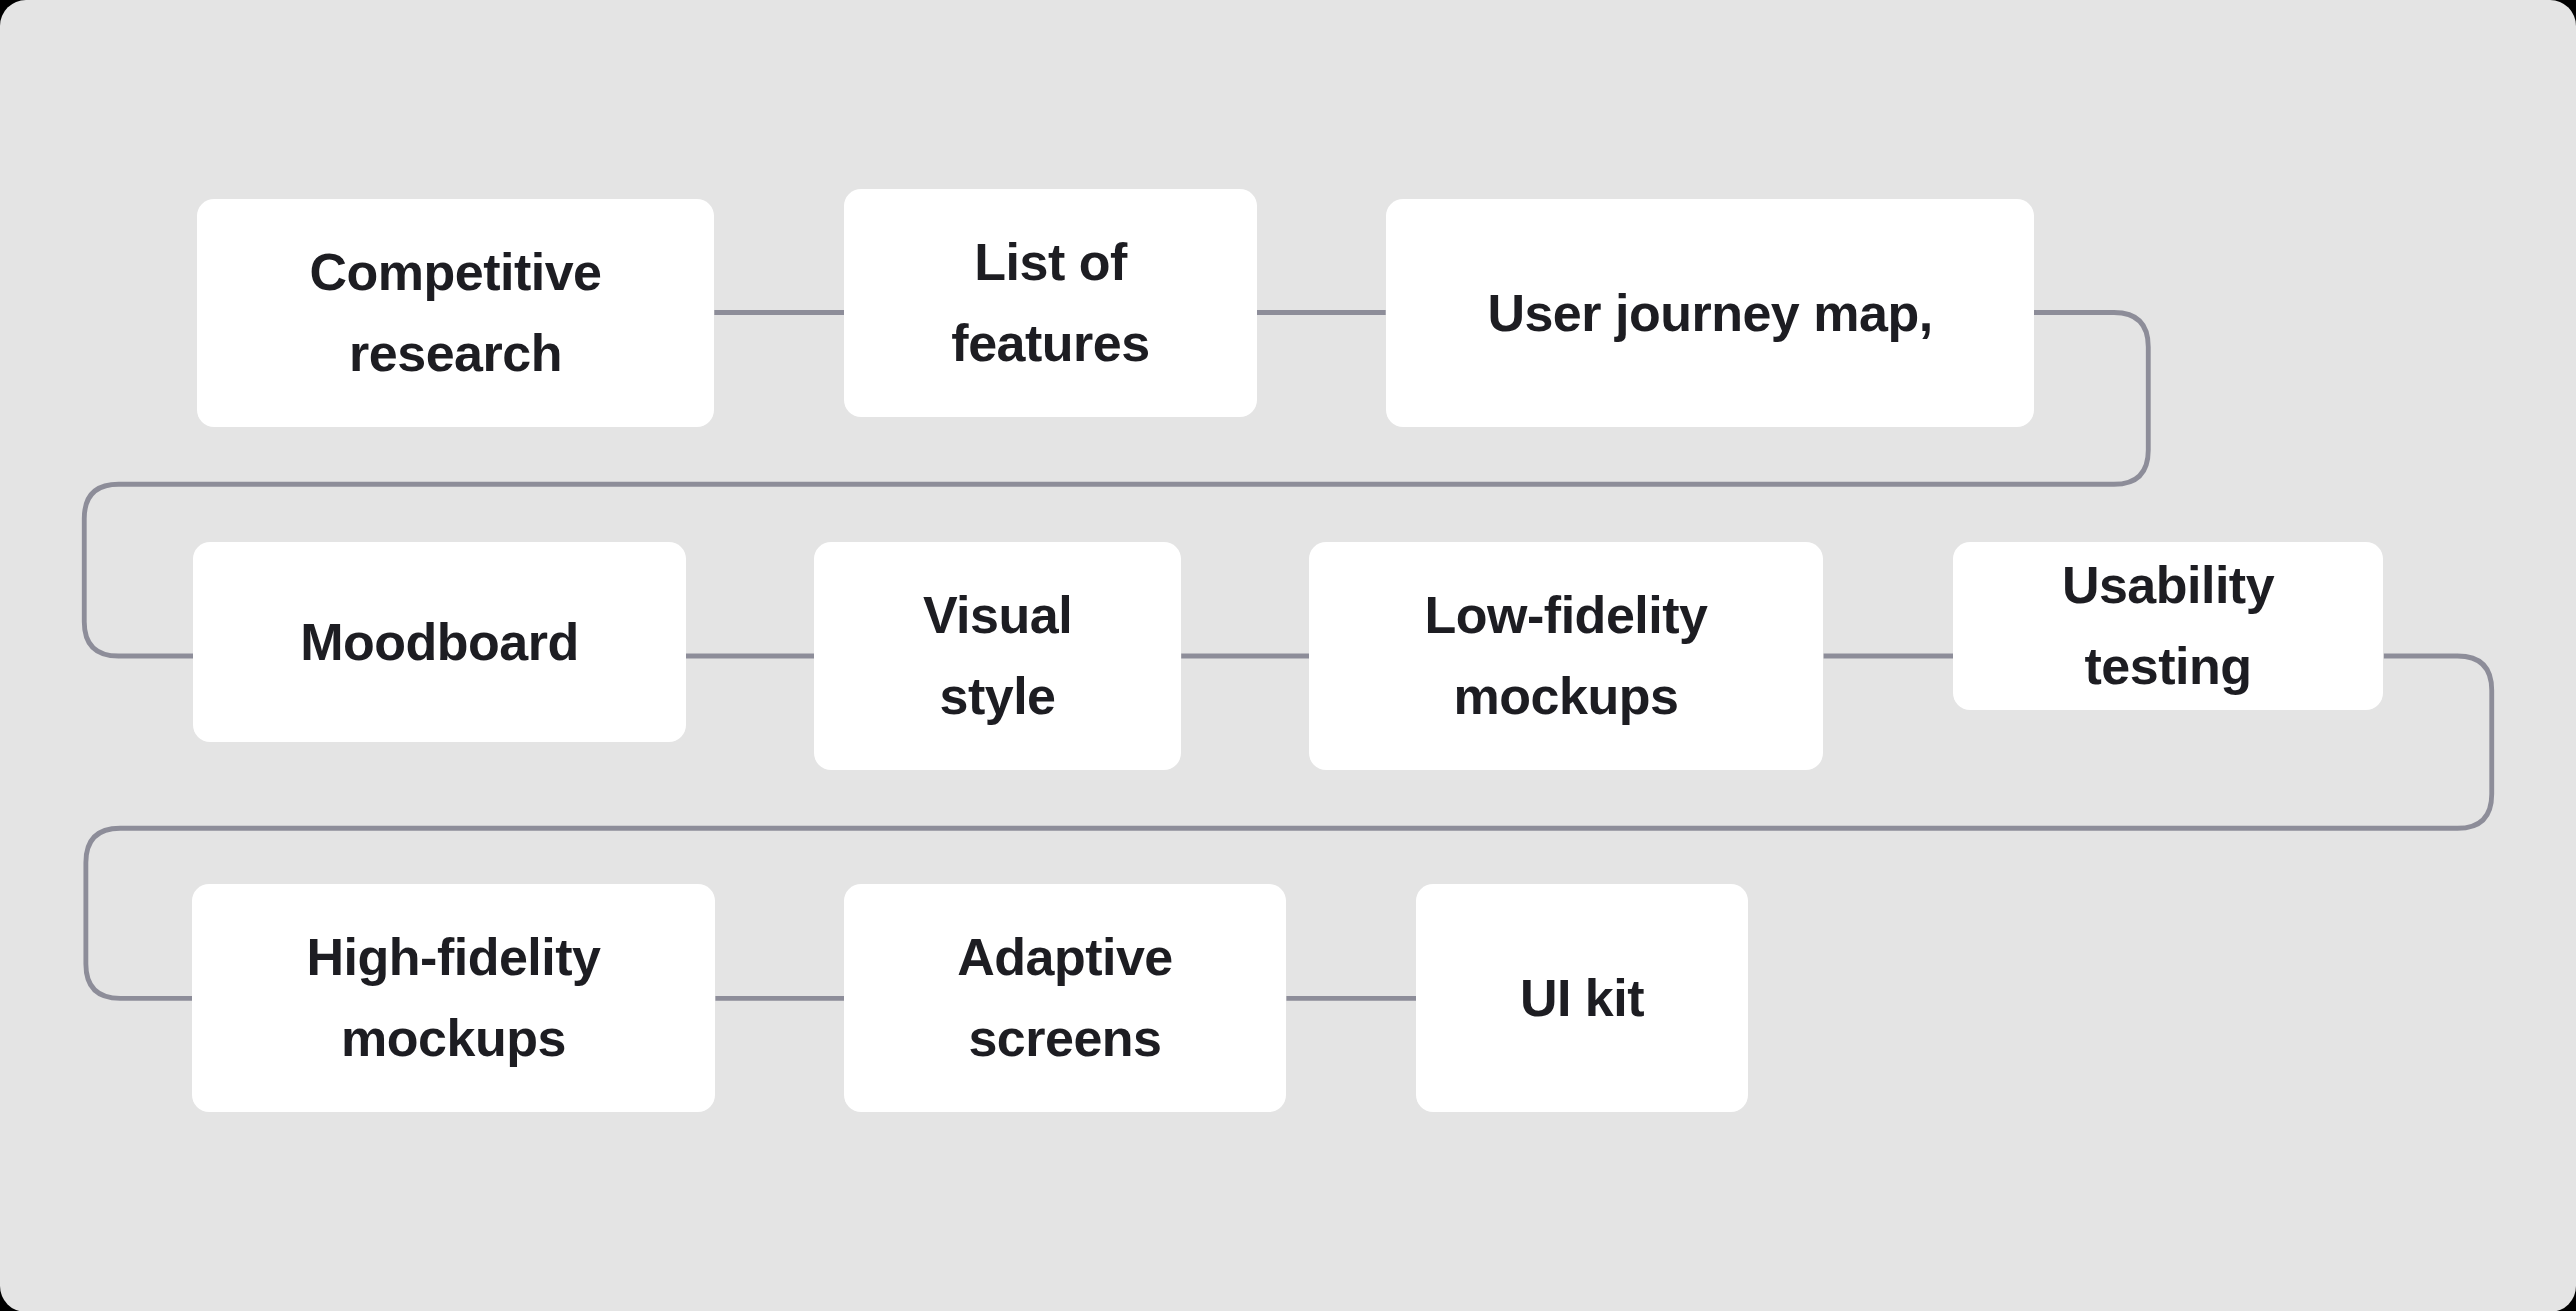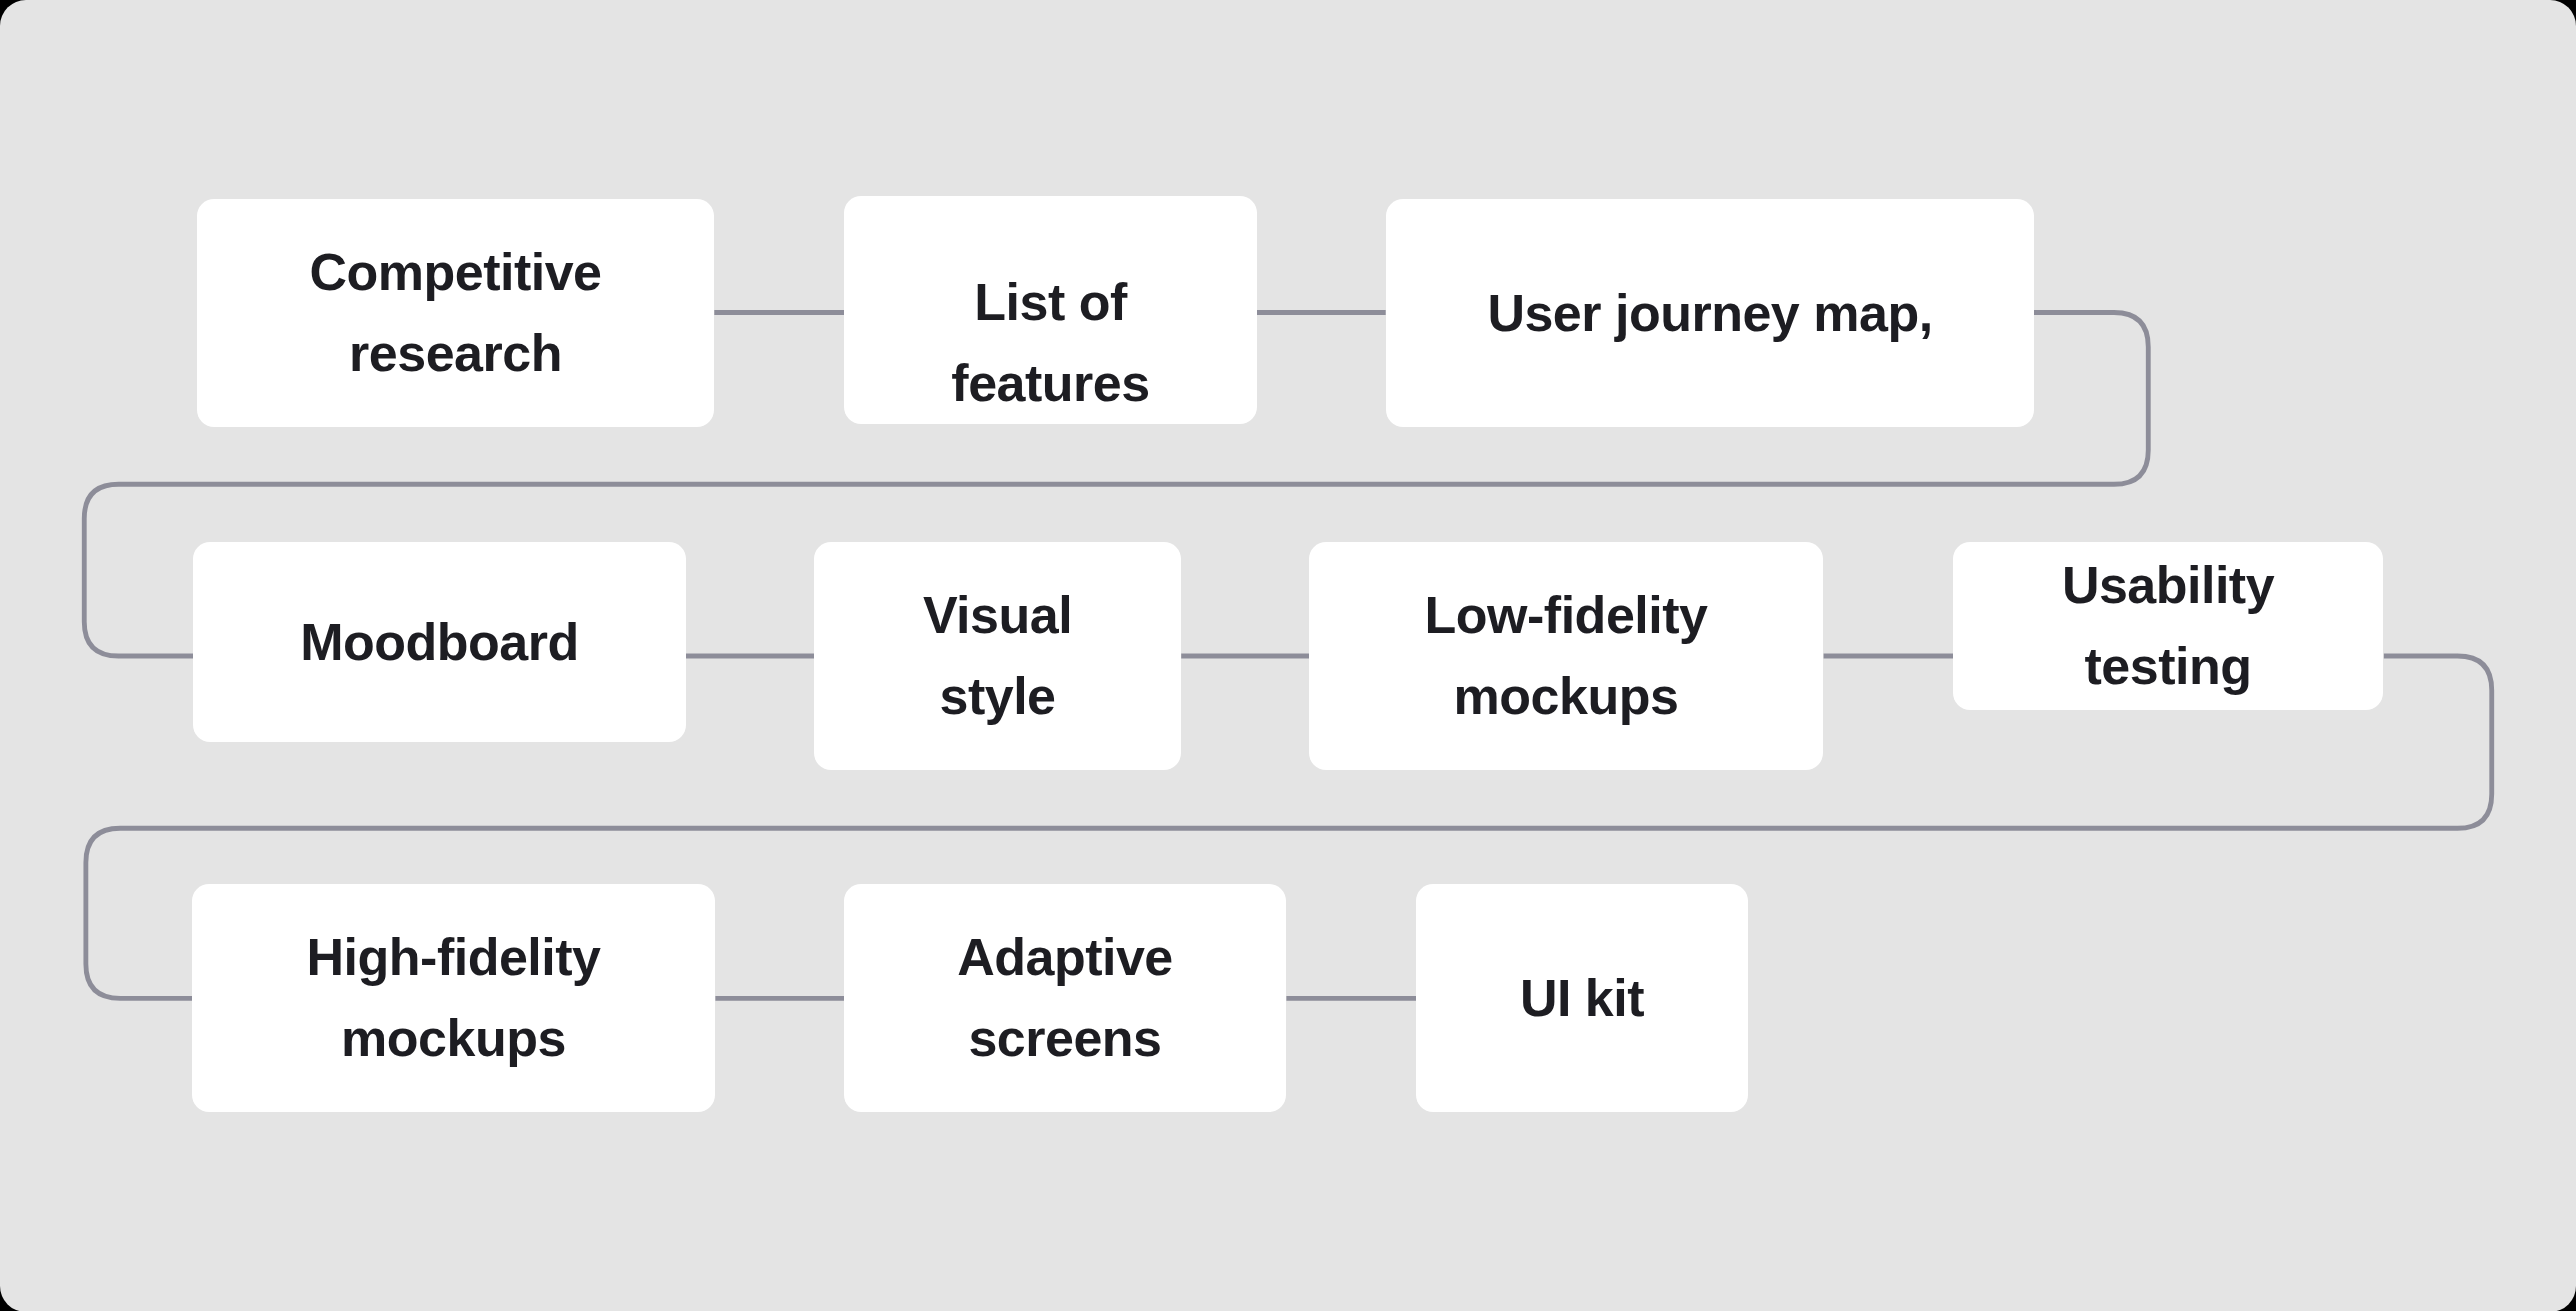--- a/index.html
+++ b/index.html
@@ -48,21 +48,21 @@
     color: var(--text);
     font-size: 52px;
     line-height: 81px;
     font-weight: 600;
     letter-spacing: -0.5px;
   }
   .node span { display: block; white-space: nowrap; }
 
   
   .n1  { left: 197px;  top: 199px;  width: 517px;  height: 228px; }
-  .n2  { left: 844px; top: 196px;  width: 413px;  height: 228px; justify-content: flex-end; }
+  .n2  { left: 844px; top: 189px;  width: 413px;  height: 228px; }
   .n3  { left: 1386px; top: 199px;  width: 648px; height: 228px; }
   
   .n4  { left: 193px;  top: 542px; width: 493px;  height: 200px; }
   .n5  { left: 814px; top: 542px; width: 367px;  height: 228px; }
   .n6  { left: 1309px; top: 542px; width: 514px;  height: 228px; }
   .n7  { left: 1953px; top: 542px; width: 430px;  height: 168px; }
   
   .n8  { left: 192px;  top: 884px; width: 523px;  height: 228px; }
   .n9  { left: 844px; top: 884px; width: 442px;  height: 228px; }
   .n10 { left: 1416px; top: 884px; width: 332px;  height: 228px; }

